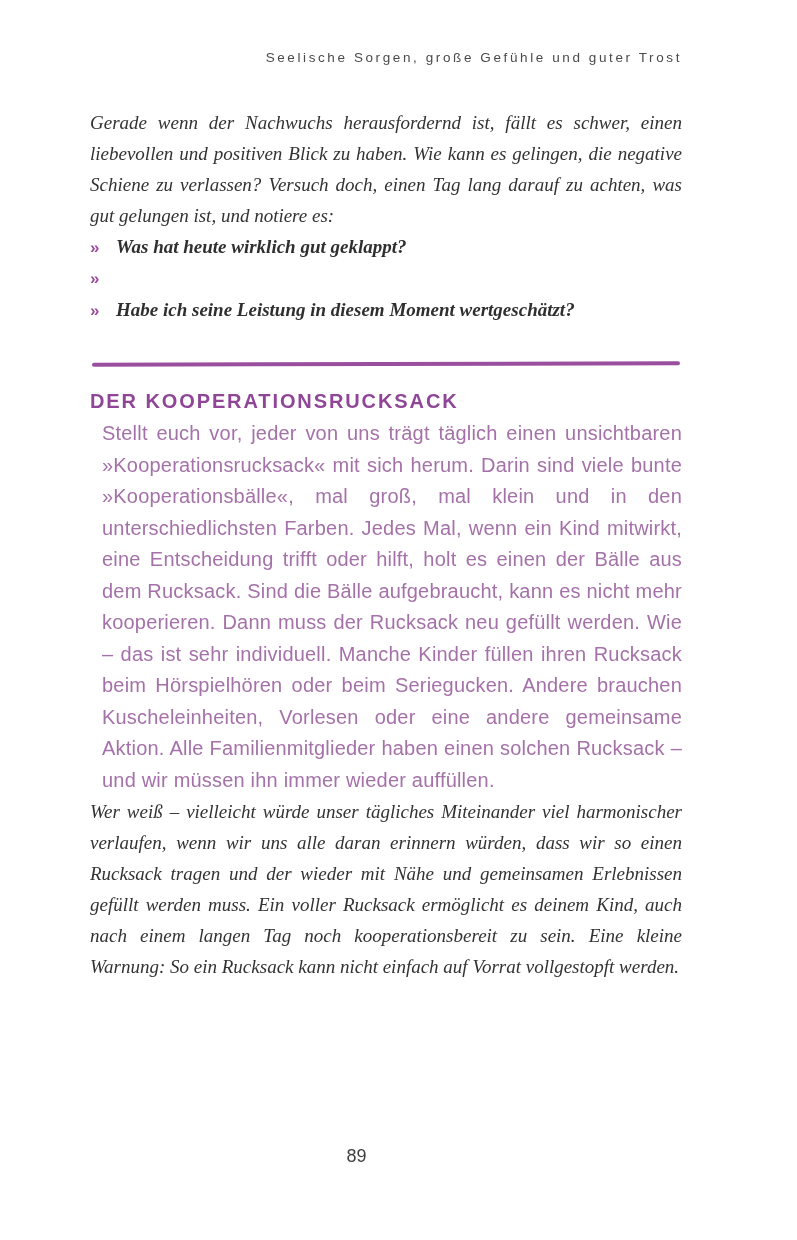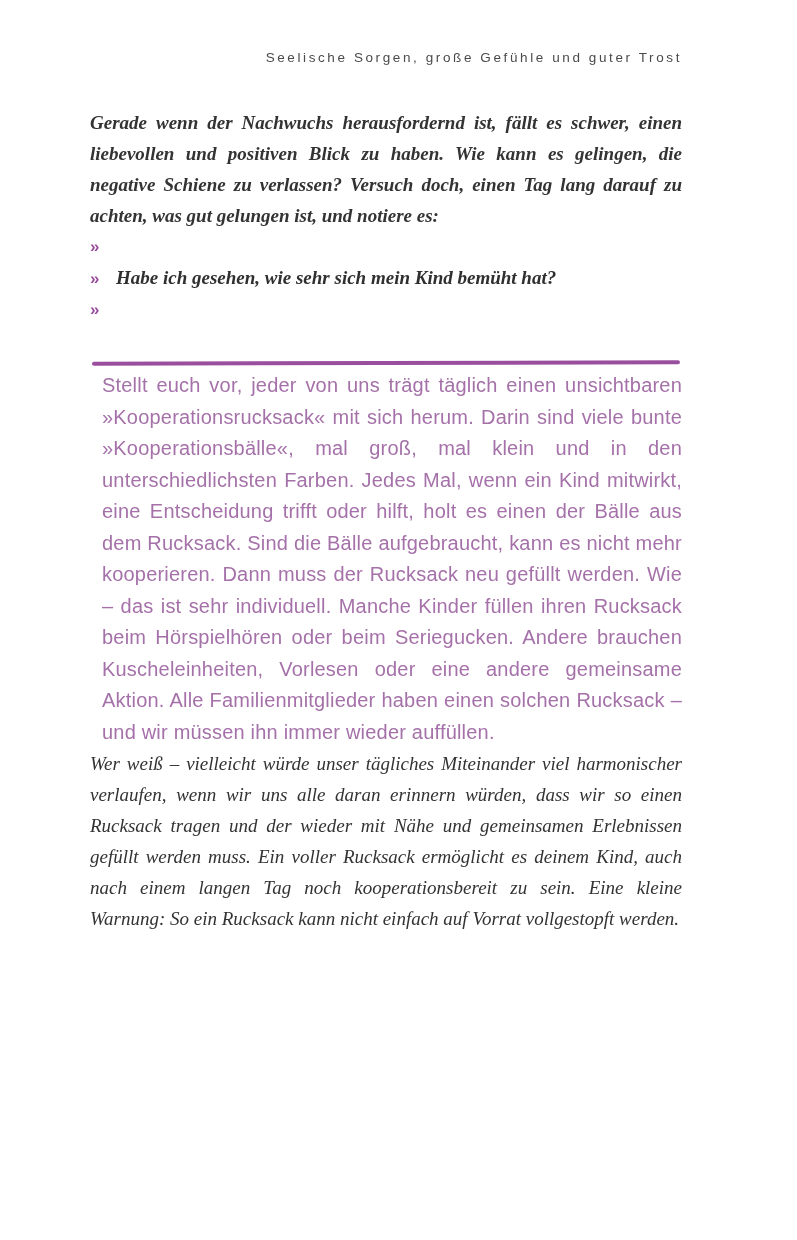--- a/index.html
+++ b/index.html
@@ -36,21 +36,21 @@
   .serif-par {
     margin: 0;
     font-family: "Liberation Serif", serif;
     font-style: italic;
     font-size: 19px;
     line-height: 31px;
     color: #333333;
     text-align: justify;
     hyphens: auto;
   }
-  .par-intro { margin-top: 42px; font-weight: bold; }
+  .par-intro { margin-top: 42px; }
   .bullet-list {
     margin: 0;
     padding: 0;
     list-style: none;
   }
   .bullet-item {
     display: flex;
     align-items: baseline;
     font-family: "Liberation Serif", serif;
     font-style: italic;
@@ -111,33 +111,36 @@
 <div class="page">
   <div class="content">
 
     <div class="running-header">Seelische Sorgen, große Gefühle und guter Trost</div>
 
     <p class="serif-par par-intro">Gerade wenn der Nachwuchs herausfordernd ist, fällt es schwer, einen liebevollen und positiven Blick zu haben. Wie kann es gelingen, die negative Schiene zu verlassen? Versuch doch, einen Tag lang darauf zu achten, was gut gelungen ist, und notiere es:</p>
 
     <ul class="bullet-list">
       <li class="bullet-item">
         <span class="bullet-marker">»</span>
+        <span>Was hat heute wirklich gut geklappt?</span>
       </li>
       <li class="bullet-item">
         <span class="bullet-marker">»</span>
-        <span>Habe ich gesehen, wie sehr sich mein Kind bemüht hat?</span>
       </li>
       <li class="bullet-item">
         <span class="bullet-marker">»</span>
+        <span>Habe ich seine Leistung in diesem Moment wertgeschätzt?</span>
       </li>
     </ul>
 
 
     <div class="divider"></div>
 
+    <h2 class="section-heading">DER KOOPERATIONSRUCKSACK</h2>
 
     <p class="purple-par">Stellt euch vor, jeder von uns trägt täglich einen unsichtbaren »Kooperationsrucksack« mit sich herum. Darin sind viele bunte »Kooperationsbälle«, mal groß, mal klein und in den unterschiedlichsten Farben. Jedes Mal, wenn ein Kind mitwirkt, eine Entscheidung trifft oder hilft, holt es einen der Bälle aus dem Rucksack. Sind die Bälle aufgebraucht, kann es nicht mehr kooperieren. Dann muss der Rucksack neu gefüllt werden. Wie – das ist sehr individuell. Manche Kinder füllen ihren Rucksack beim Hörspielhören oder beim Seriegucken. Andere brauchen Kuscheleinheiten, Vorlesen oder eine andere gemeinsame Aktion. Alle Familienmitglieder haben einen solchen Rucksack – und wir müssen ihn immer wieder auffüllen.</p>
 
     <p class="serif-par par-outro">Wer weiß – vielleicht würde unser tägliches Miteinander viel harmonischer verlaufen, wenn wir uns alle daran erinnern würden, dass wir so einen Rucksack tragen und der wieder mit Nähe und gemeinsamen Erlebnissen gefüllt werden muss. Ein voller Rucksack ermöglicht es deinem Kind, auch nach einem langen Tag noch kooperationsbereit zu sein. Eine kleine Warnung: So ein Rucksack kann nicht einfach auf Vorrat vollgestopft werden.</p>
 
   </div>
 
+  <div class="page-number">89</div>
 </div>
 
 </body></html>

